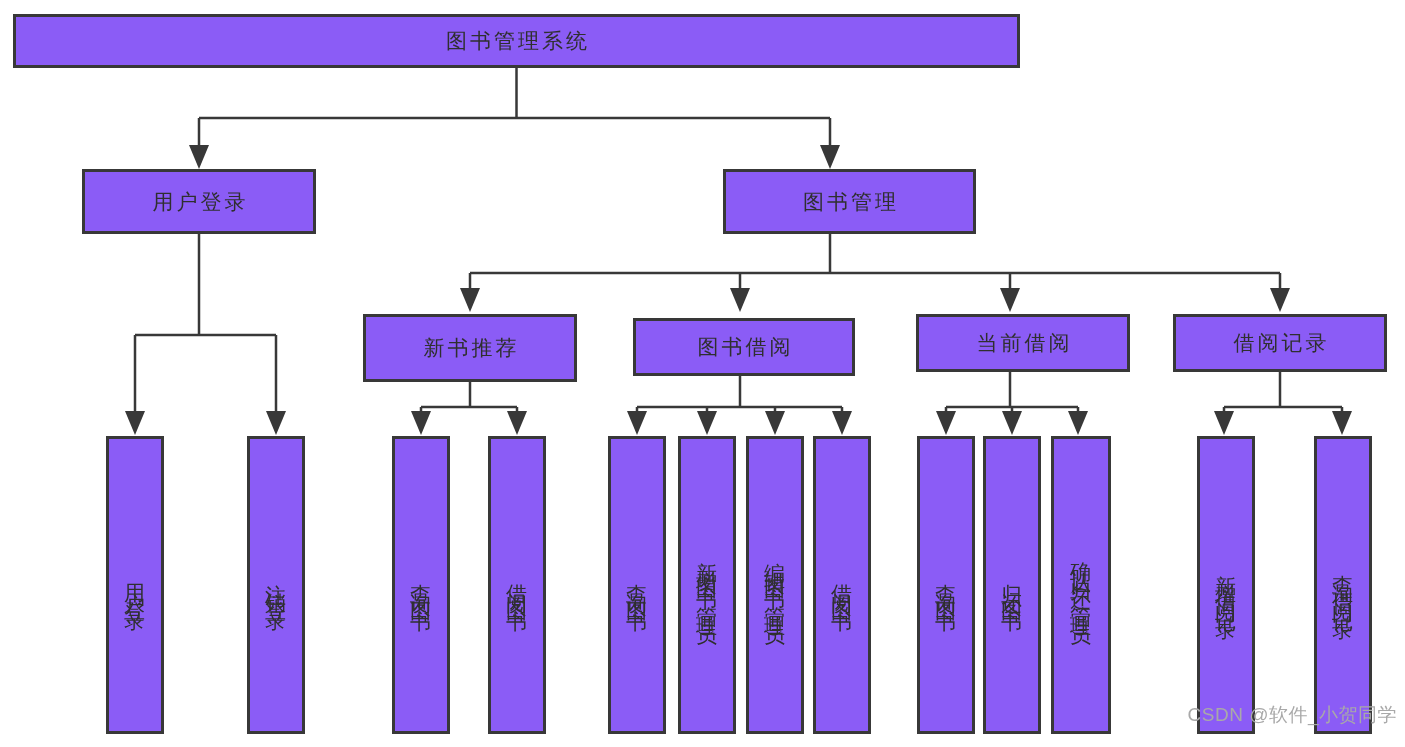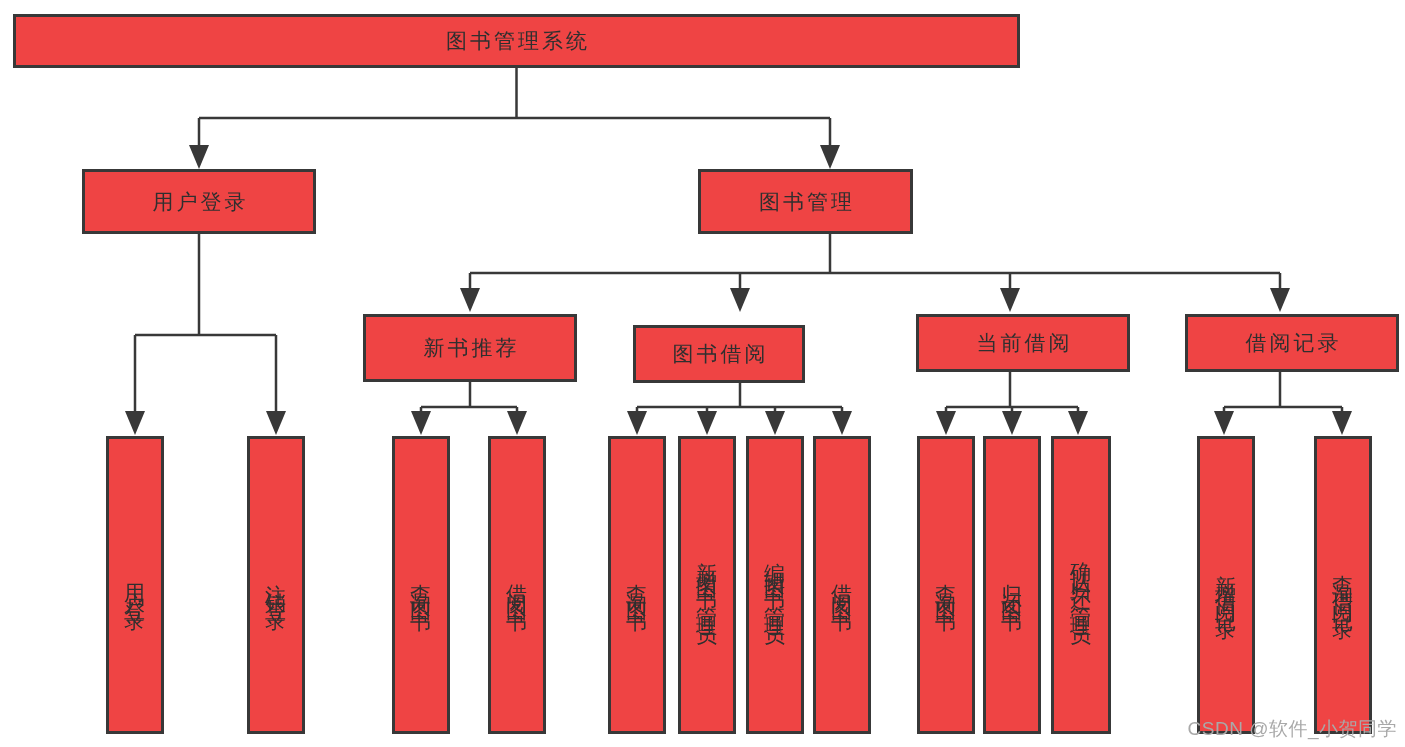--- a/index.html
+++ b/index.html
@@ -22,21 +22,21 @@
     stroke-width: 2.5;
     fill: none;
   }
   .connectors polygon {
     fill: #383838;
     stroke: none;
   }
   .node {
     position: absolute;
     box-sizing: border-box;
-    background: #ef4444;
+    background: #8b5cf6;
     border: 3px solid #383838;
     display: flex;
     align-items: center;
     justify-content: center;
     font-size: 21px;
     letter-spacing: 3px;
     text-indent: 3px;
     color: #2f2f2f;
   }
   .leaf {
@@ -46,21 +46,21 @@
   .leaf .vtext {
     writing-mode: vertical-rl;
     text-orientation: mixed;
     font-size: 21px;
     letter-spacing: 9px;
     line-height: 1;
   }
   .watermark {
     position: absolute;
     right: 8px;
-    bottom: 5px;
+    bottom: 19px;
     font-size: 19px;
     letter-spacing: 0.5px;
     color: #a9a9a9;
     z-index: 10;
     white-space: nowrap;
   }
 </style>
 </head>
 <body>
 
@@ -98,26 +98,26 @@
     <polygon points="1068,411 1088,411 1078,435"></polygon>
 
     <path d="M1280,372 V407 M1224,407 H1342 M1224,407 V413 M1342,407 V413"></path>
     <polygon points="1214,411 1234,411 1224,435"></polygon>
     <polygon points="1332,411 1352,411 1342,435"></polygon>
   </svg>
 
   <div class="node" style="left:13px; top:14px; width:1007px; height:54px;">图书管理系统</div>
 
   <div class="node" style="left:82px; top:169px; width:234px; height:65px;">用户登录</div>
-  <div class="node" style="left:698px; top:169px; width:215px; height:65px;">图书管理</div>
+  <div class="node" style="left:723px; top:169px; width:253px; height:65px;">图书管理</div>
 
   <div class="node" style="left:363px; top:314px; width:214px; height:68px;">新书推荐</div>
-  <div class="node" style="left:633px; top:325px; width:172px; height:58px;">图书借阅</div>
+  <div class="node" style="left:633px; top:318px; width:222px; height:58px;">图书借阅</div>
   <div class="node" style="left:903px; top:314px; width:214px; height:58px;margin-left:13px;">当前借阅</div>
-  <div class="node" style="left:1173px; top:314px; width:214px; height:58px;margin-left:12px;">借阅记录</div>
+  <div class="node" style="left:1173px; top:314px; width:214px; height:58px;">借阅记录</div>
 
   <div class="node leaf" style="left:106px; top:436px; width:58px; height:298px;">
     <span class="vtext">用户登录</span>
   </div>
   <div class="node leaf" style="left:247px; top:436px; width:58px; height:298px;">
     <span class="vtext">注销登录</span>
   </div>
 
   <div class="node leaf" style="left:392px; top:436px; width:58px; height:298px;">
     <span class="vtext">查询图书</span>

